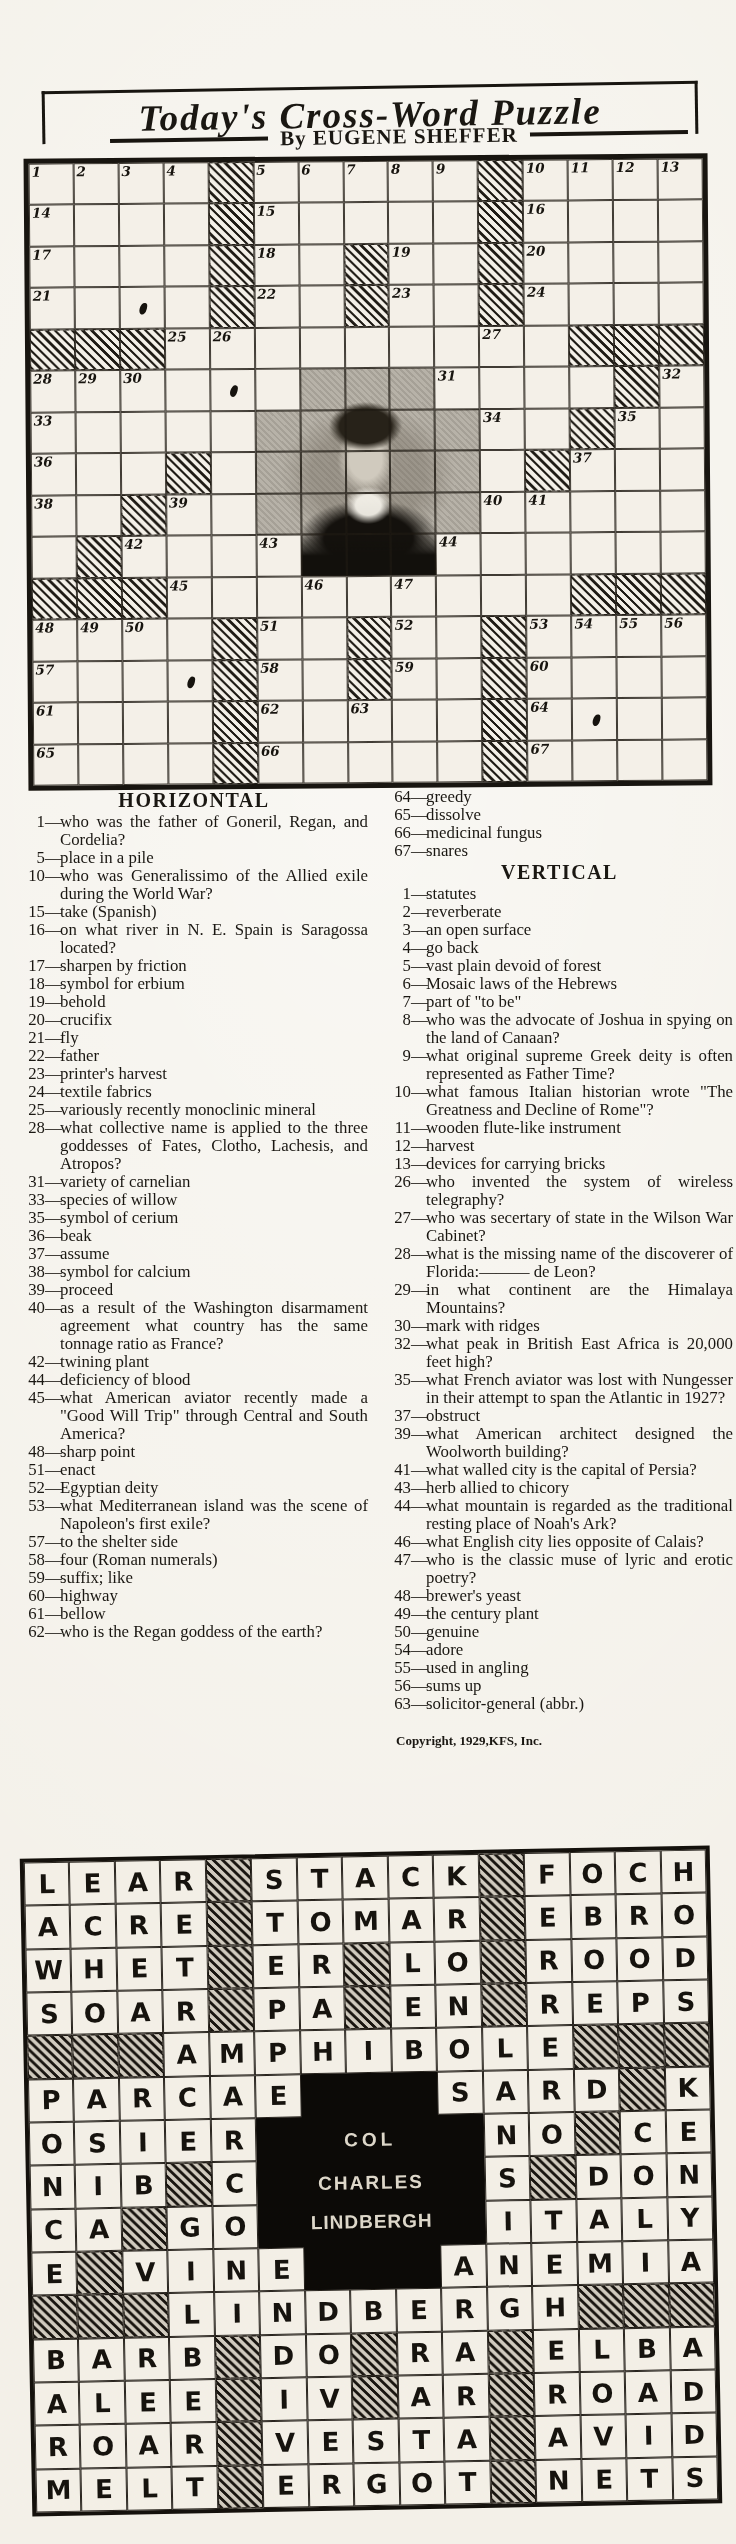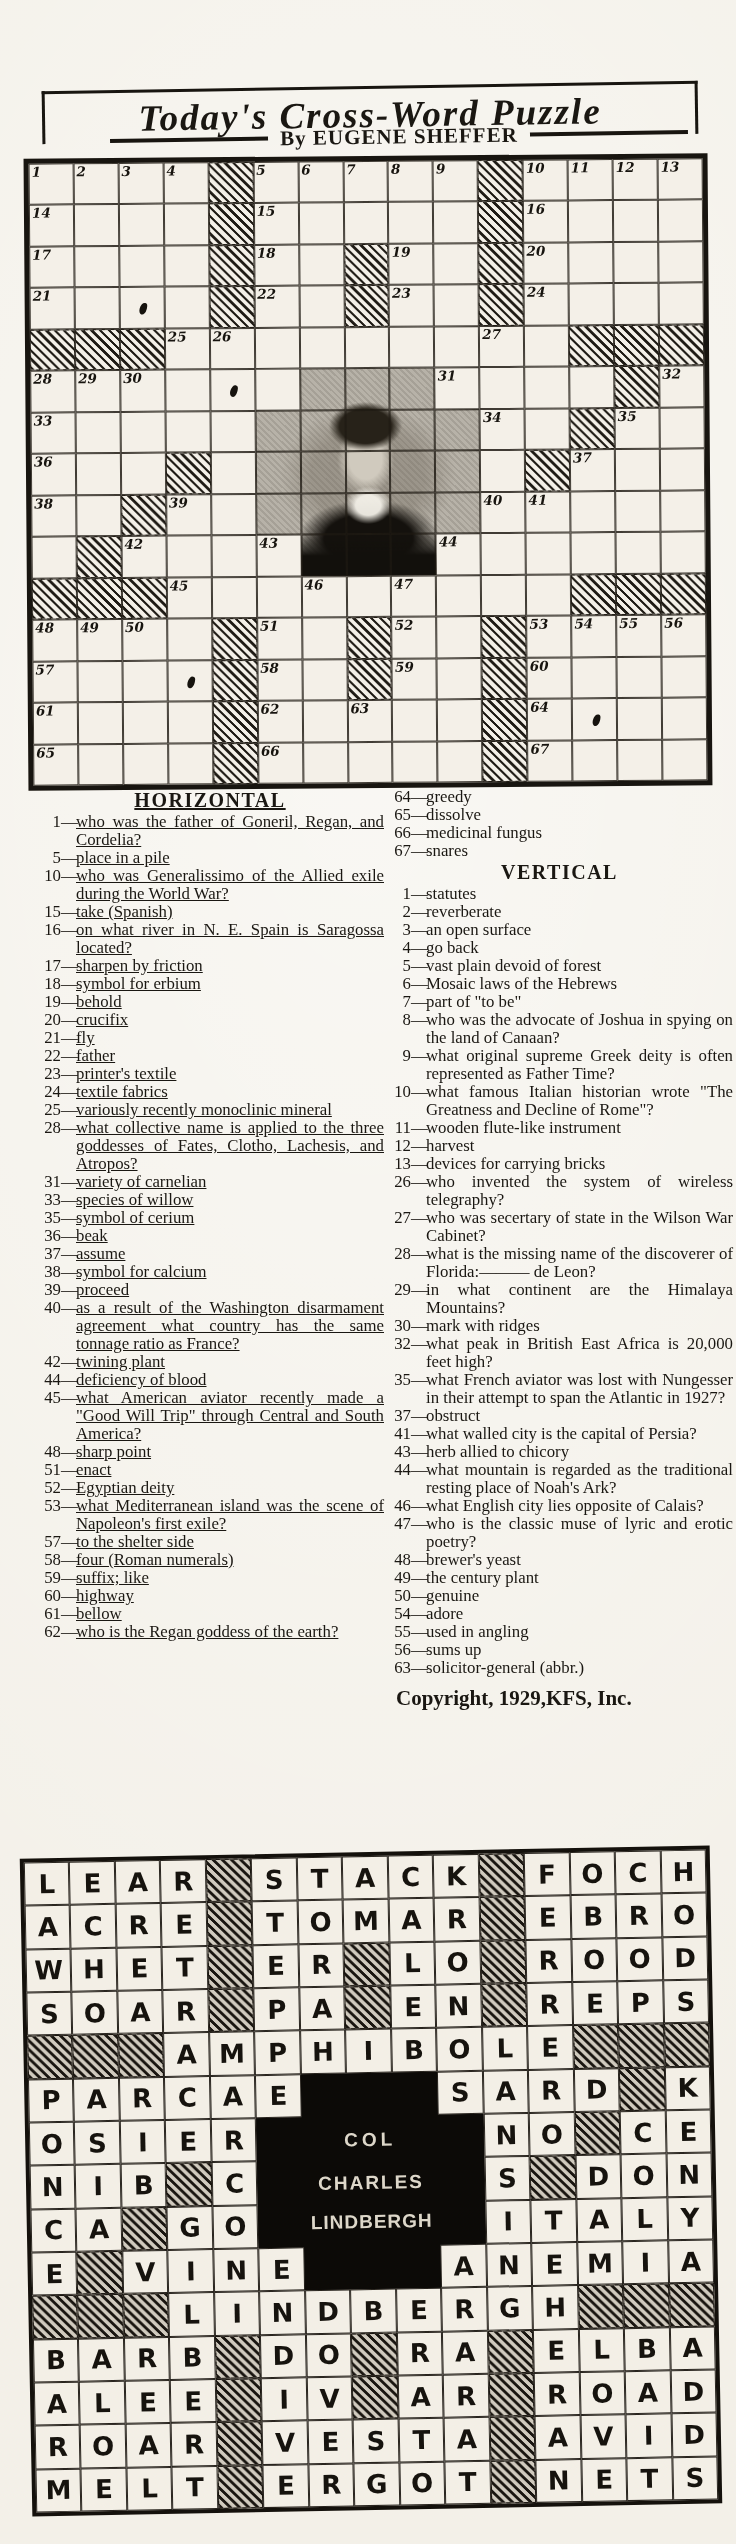--- a/index.html
+++ b/index.html
@@ -63,30 +63,30 @@
       linear-gradient(to top, #12100c 0, #12100c 10%, rgba(18,16,12,0) 20%),
       radial-gradient(ellipse 14% 12% at 50% 66%, rgba(243,240,232,.95) 40%, rgba(243,240,232,0) 75%),
       radial-gradient(ellipse 44% 26% at 50% 82%, #14110d 45%, rgba(20,17,13,0) 72%),
       radial-gradient(ellipse 21% 15% at 49% 28%, #272219 55%, rgba(39,34,25,0) 78%),
       radial-gradient(ellipse 16% 21% at 49% 44%, #d0cabe 45%, rgba(208,202,190,0) 80%),
       radial-gradient(ellipse 46% 40% at 50% 52%, rgba(110,102,90,.38) 55%, rgba(110,102,90,0) 85%),
       repeating-linear-gradient(45deg, rgba(58,52,44,.14) 0 2px, rgba(0,0,0,0) 2px 4.5px);
   }
   
   .col{position:absolute;top:788px;font-size:16.8px;line-height:18px;text-align:justify;}
-  .col-left{left:36px;width:348px;text-decoration:underline;}
+  .col-left{left:20px;width:348px;}
   .col-right{left:386px;width:347px;}
   .clue-heading{
     text-align:center;font-weight:700;font-size:20px;letter-spacing:1.5px;
     line-height:22px;margin:1px 0 2px 0;
   }
   .clue{padding-left:40px;text-indent:-40px;margin:0;}
   .cnum{display:inline-block;width:25px;text-align:right;text-indent:0;}
   .cdash{display:inline-block;width:15px;text-align:center;text-indent:0;}
-  .copyright{font-weight:700;font-size:21px;margin-top:12px;padding-left:10px;}
+  .copyright{font-weight:700;font-size:13px;margin-top:19px;padding-left:10px;}
   
   .sgrid{
     position:absolute;left:26px;top:1852px;width:682px;height:650px;
     transform:rotate(-1.1deg);
     border:4.5px solid #14110c;background:#f3efe6;
     display:grid;grid-template-columns:repeat(15,1fr);grid-template-rows:repeat(15,1fr);
   }
   .scell{
     border:1.9px solid rgba(24,20,14,.92);
     display:flex;align-items:center;justify-content:center;
@@ -492,21 +492,21 @@
     <div class="clue"><span class="cnum">5</span><span class="cdash">—</span><span>place in a pile</span></div>
     <div class="clue"><span class="cnum">10</span><span class="cdash">—</span><span>who was Generalissimo of the Allied exile during the World War?</span></div>
     <div class="clue"><span class="cnum">15</span><span class="cdash">—</span><span>take (Spanish)</span></div>
     <div class="clue"><span class="cnum">16</span><span class="cdash">—</span><span>on what river in N. E. Spain is Saragossa located?</span></div>
     <div class="clue"><span class="cnum">17</span><span class="cdash">—</span><span>sharpen by friction</span></div>
     <div class="clue"><span class="cnum">18</span><span class="cdash">—</span><span>symbol for erbium</span></div>
     <div class="clue"><span class="cnum">19</span><span class="cdash">—</span><span>behold</span></div>
     <div class="clue"><span class="cnum">20</span><span class="cdash">—</span><span>crucifix</span></div>
     <div class="clue"><span class="cnum">21</span><span class="cdash">—</span><span>fly</span></div>
     <div class="clue"><span class="cnum">22</span><span class="cdash">—</span><span>father</span></div>
-    <div class="clue"><span class="cnum">23</span><span class="cdash">—</span><span>printer's textile</span></div>
+    <div class="clue"><span class="cnum">23</span><span class="cdash">—</span><span>printer's harvest</span></div>
     <div class="clue"><span class="cnum">24</span><span class="cdash">—</span><span>textile fabrics</span></div>
     <div class="clue"><span class="cnum">25</span><span class="cdash">—</span><span>variously recently monoclinic mineral</span></div>
     <div class="clue"><span class="cnum">28</span><span class="cdash">—</span><span>what collective name is applied to the three goddesses of Fates, Clotho, Lachesis, and Atropos?</span></div>
     <div class="clue"><span class="cnum">31</span><span class="cdash">—</span><span>variety of carnelian</span></div>
     <div class="clue"><span class="cnum">33</span><span class="cdash">—</span><span>species of willow</span></div>
     <div class="clue"><span class="cnum">35</span><span class="cdash">—</span><span>symbol of cerium</span></div>
     <div class="clue"><span class="cnum">36</span><span class="cdash">—</span><span>beak</span></div>
     <div class="clue"><span class="cnum">37</span><span class="cdash">—</span><span>assume</span></div>
     <div class="clue"><span class="cnum">38</span><span class="cdash">—</span><span>symbol for calcium</span></div>
     <div class="clue"><span class="cnum">39</span><span class="cdash">—</span><span>proceed</span></div>
@@ -548,20 +548,21 @@
       <div class="clue"><span class="cnum">12</span><span class="cdash">—</span><span>harvest</span></div>
       <div class="clue"><span class="cnum">13</span><span class="cdash">—</span><span>devices for carrying bricks</span></div>
       <div class="clue"><span class="cnum">26</span><span class="cdash">—</span><span>who invented the system of wireless telegraphy?</span></div>
       <div class="clue"><span class="cnum">27</span><span class="cdash">—</span><span>who was secertary of state in the Wilson War Cabinet?</span></div>
       <div class="clue"><span class="cnum">28</span><span class="cdash">—</span><span>what is the missing name of the discoverer of Florida:——— de Leon?</span></div>
       <div class="clue"><span class="cnum">29</span><span class="cdash">—</span><span>in what continent are the Himalaya Mountains?</span></div>
       <div class="clue"><span class="cnum">30</span><span class="cdash">—</span><span>mark with ridges</span></div>
       <div class="clue"><span class="cnum">32</span><span class="cdash">—</span><span>what peak in British East Africa is 20,000 feet high?</span></div>
       <div class="clue"><span class="cnum">35</span><span class="cdash">—</span><span>what French aviator was lost with Nungesser in their attempt to span the Atlantic in 1927?</span></div>
       <div class="clue"><span class="cnum">37</span><span class="cdash">—</span><span>obstruct</span></div>
+      <div class="clue"><span class="cnum">39</span><span class="cdash">—</span><span>what American architect designed the Woolworth building?</span></div>
       <div class="clue"><span class="cnum">41</span><span class="cdash">—</span><span>what walled city is the capital of Persia?</span></div>
       <div class="clue"><span class="cnum">43</span><span class="cdash">—</span><span>herb allied to chicory</span></div>
       <div class="clue"><span class="cnum">44</span><span class="cdash">—</span><span>what mountain is regarded as the traditional resting place of Noah's Ark?</span></div>
       <div class="clue"><span class="cnum">46</span><span class="cdash">—</span><span>what English city lies opposite of Calais?</span></div>
       <div class="clue"><span class="cnum">47</span><span class="cdash">—</span><span>who is the classic muse of lyric and erotic poetry?</span></div>
       <div class="clue"><span class="cnum">48</span><span class="cdash">—</span><span>brewer's yeast</span></div>
       <div class="clue"><span class="cnum">49</span><span class="cdash">—</span><span>the century plant</span></div>
       <div class="clue"><span class="cnum">50</span><span class="cdash">—</span><span>genuine</span></div>
       <div class="clue"><span class="cnum">54</span><span class="cdash">—</span><span>adore</span></div>
       <div class="clue"><span class="cnum">55</span><span class="cdash">—</span><span>used in angling</span></div>

